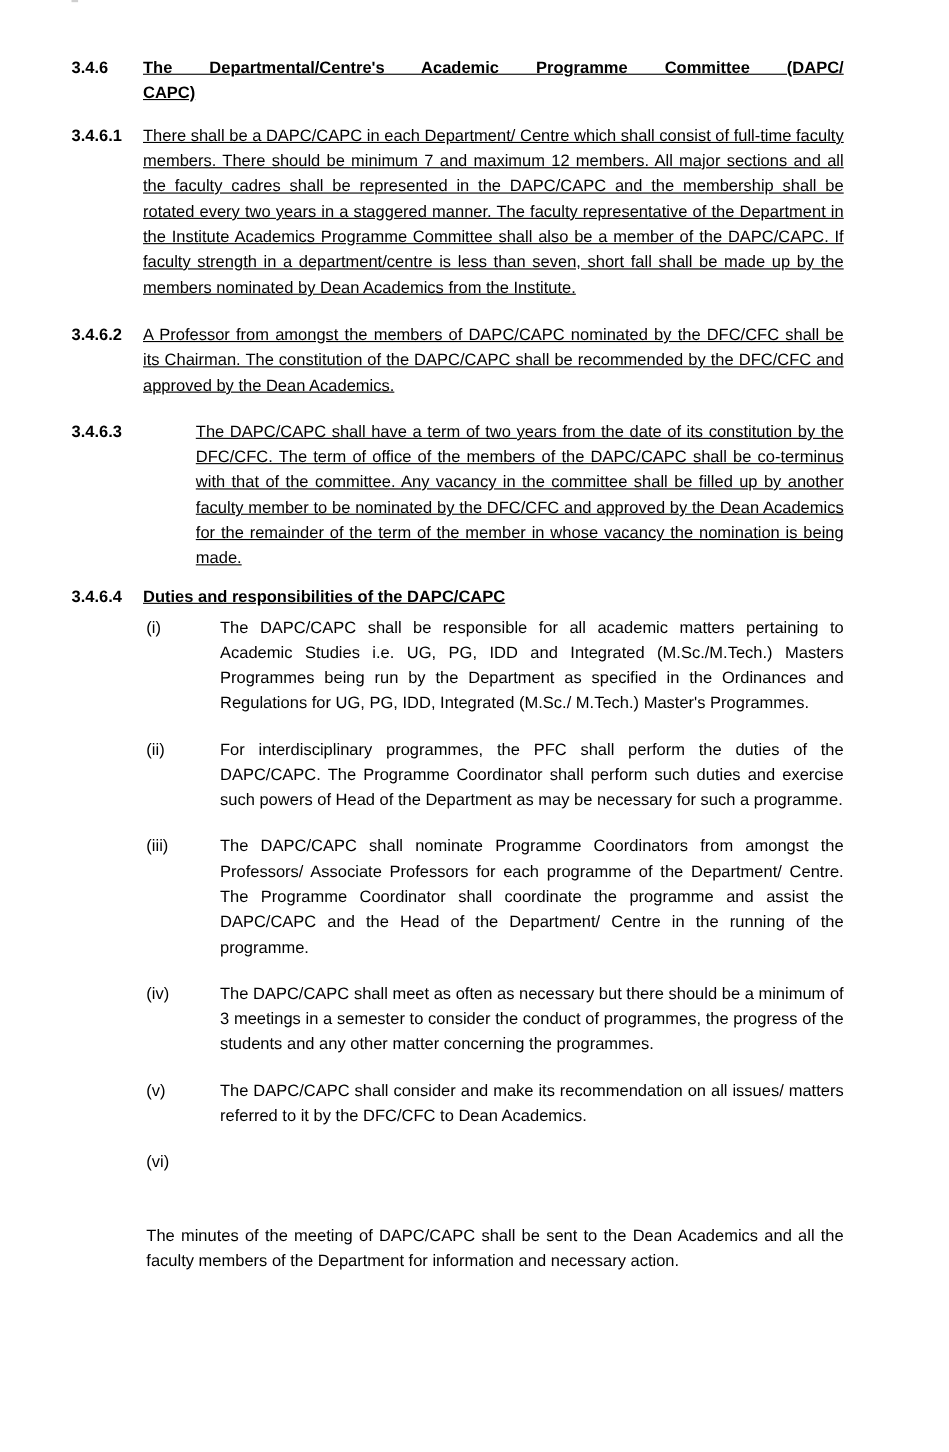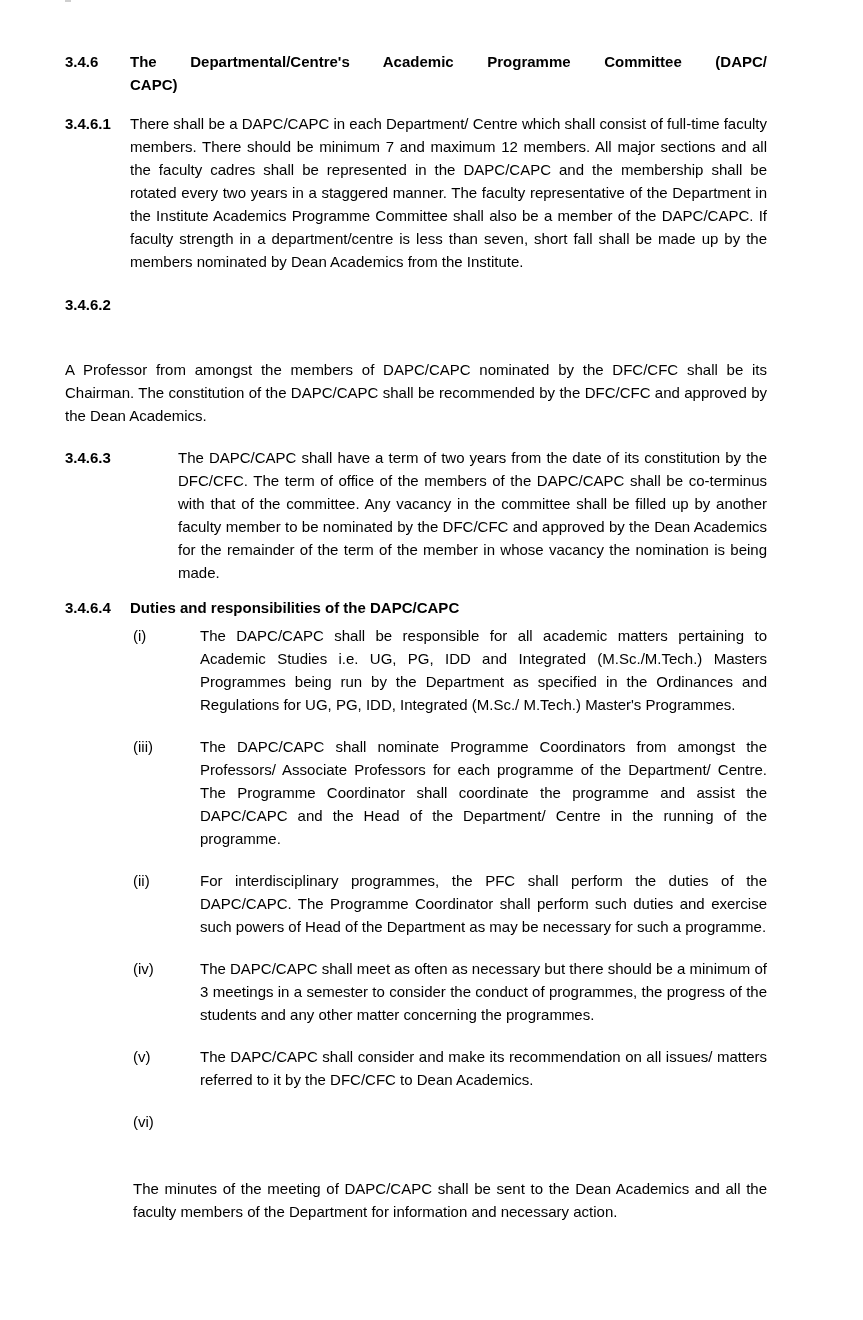--- a/index.html
+++ b/index.html
@@ -17,26 +17,26 @@
     overflow: hidden;
   }
   .top-mark {
     position: absolute;
     top: 0; left: 580;
     width: 6px; height: 2px;
     background: #cfcfcf;
   }
   .block { display: flex; }
   .block .num { flex: 0 0 65px; font-weight: 700; }
-  .block .body { flex: 1 1 auto; text-align: justify; }
+  .block .body { flex: 1 1 auto; text-align: justify; text-decoration: underline; }
   .heading .body { font-weight: 700; }
   .heading .line1 { text-align: justify; text-align-last: justify; }
   #h346   { margin-bottom: 16px; }
   #p3461  { margin-bottom: 20px; }
-  #p3462  { margin-bottom: 19px; flex-direction: column; }
+  #p3462  { margin-bottom: 19px; }
   #p3463  { margin-bottom: 12px; gap: 48px; }
   #h3464  { margin-bottom: 5px; }
   .duties { margin-left: 68px; }
   .duty { display: flex; margin-bottom: 19px; }
   .duty:last-child { margin-bottom: 0; flex-direction: column; }
   .duty .marker { flex: 0 0 67px; }
   .duty .dbody { flex: 1 1 auto; text-align: justify; }
 </style>
 </head>
 <body>
@@ -74,27 +74,27 @@
   </div>
 
   <div class="duties">
 
     <div class="duty">
       <div class="marker">(i)</div>
       <div class="dbody">The DAPC/CAPC shall be responsible for all academic matters pertaining to Academic Studies i.e. UG, PG, IDD and Integrated (M.Sc./M.Tech.) Masters Programmes being run by the Department as specified in the Ordinances and Regulations for UG, PG, IDD, Integrated  (M.Sc./ M.Tech.) Master's Programmes.</div>
     </div>
 
     <div class="duty">
-      <div class="marker">(iii)</div>
-      <div class="dbody">The DAPC/CAPC shall nominate Programme Coordinators from amongst the Professors/ Associate Professors for each programme of the Department/ Centre. The Programme Coordinator shall coordinate the programme and assist the DAPC/CAPC and the Head of the Department/ Centre in the running of the programme.</div>
+      <div class="marker">(ii)</div>
+      <div class="dbody">For interdisciplinary programmes, the PFC shall perform the duties of the DAPC/CAPC. The Programme Coordinator shall perform such duties and exercise such powers of Head of the Department as may be necessary for such a programme.</div>
     </div>
 
     <div class="duty">
-      <div class="marker">(ii)</div>
-      <div class="dbody">For interdisciplinary programmes, the PFC shall perform the duties of the DAPC/CAPC. The Programme Coordinator shall perform such duties and exercise such powers of Head of the Department as may be necessary for such a programme.</div>
+      <div class="marker">(iii)</div>
+      <div class="dbody">The DAPC/CAPC shall nominate Programme Coordinators from amongst the Professors/ Associate Professors for each programme of the Department/ Centre. The Programme Coordinator shall coordinate the programme and assist the DAPC/CAPC and the Head of the Department/ Centre in the running of the programme.</div>
     </div>
 
     <div class="duty">
       <div class="marker">(iv)</div>
       <div class="dbody">The DAPC/CAPC shall meet as often as necessary but there should be a minimum of 3 meetings in a semester to consider the conduct of programmes, the progress of the students and any other matter concerning the programmes.</div>
     </div>
 
     <div class="duty">
       <div class="marker">(v)</div>
       <div class="dbody">The DAPC/CAPC shall consider and make its recommendation on all issues/ matters referred to it by the DFC/CFC to Dean Academics.</div>

